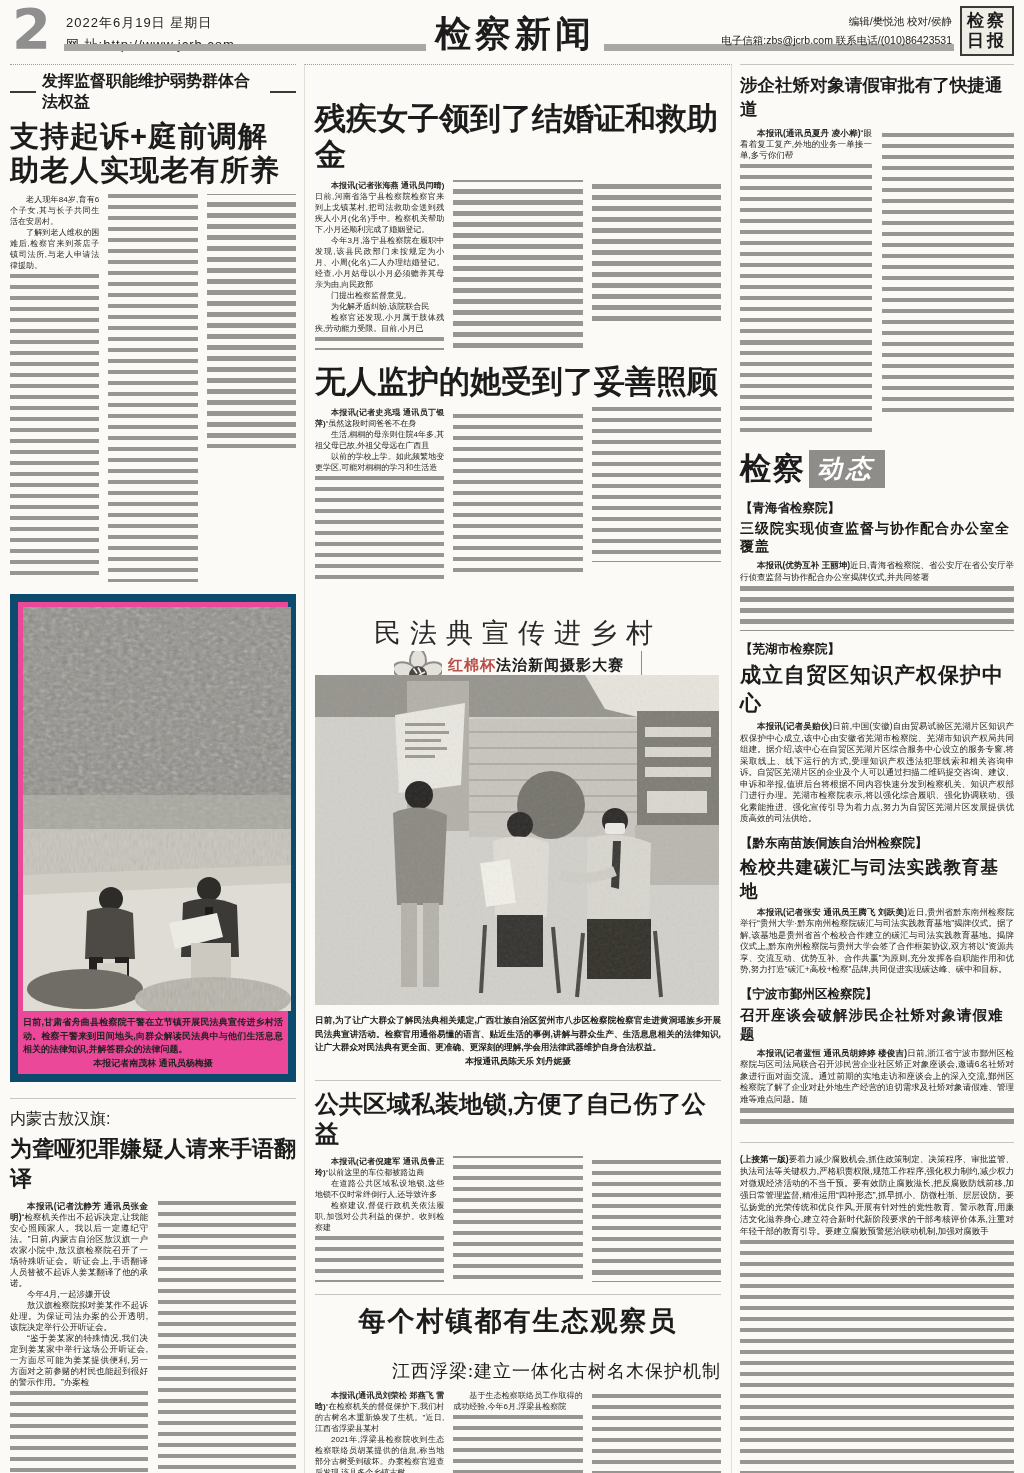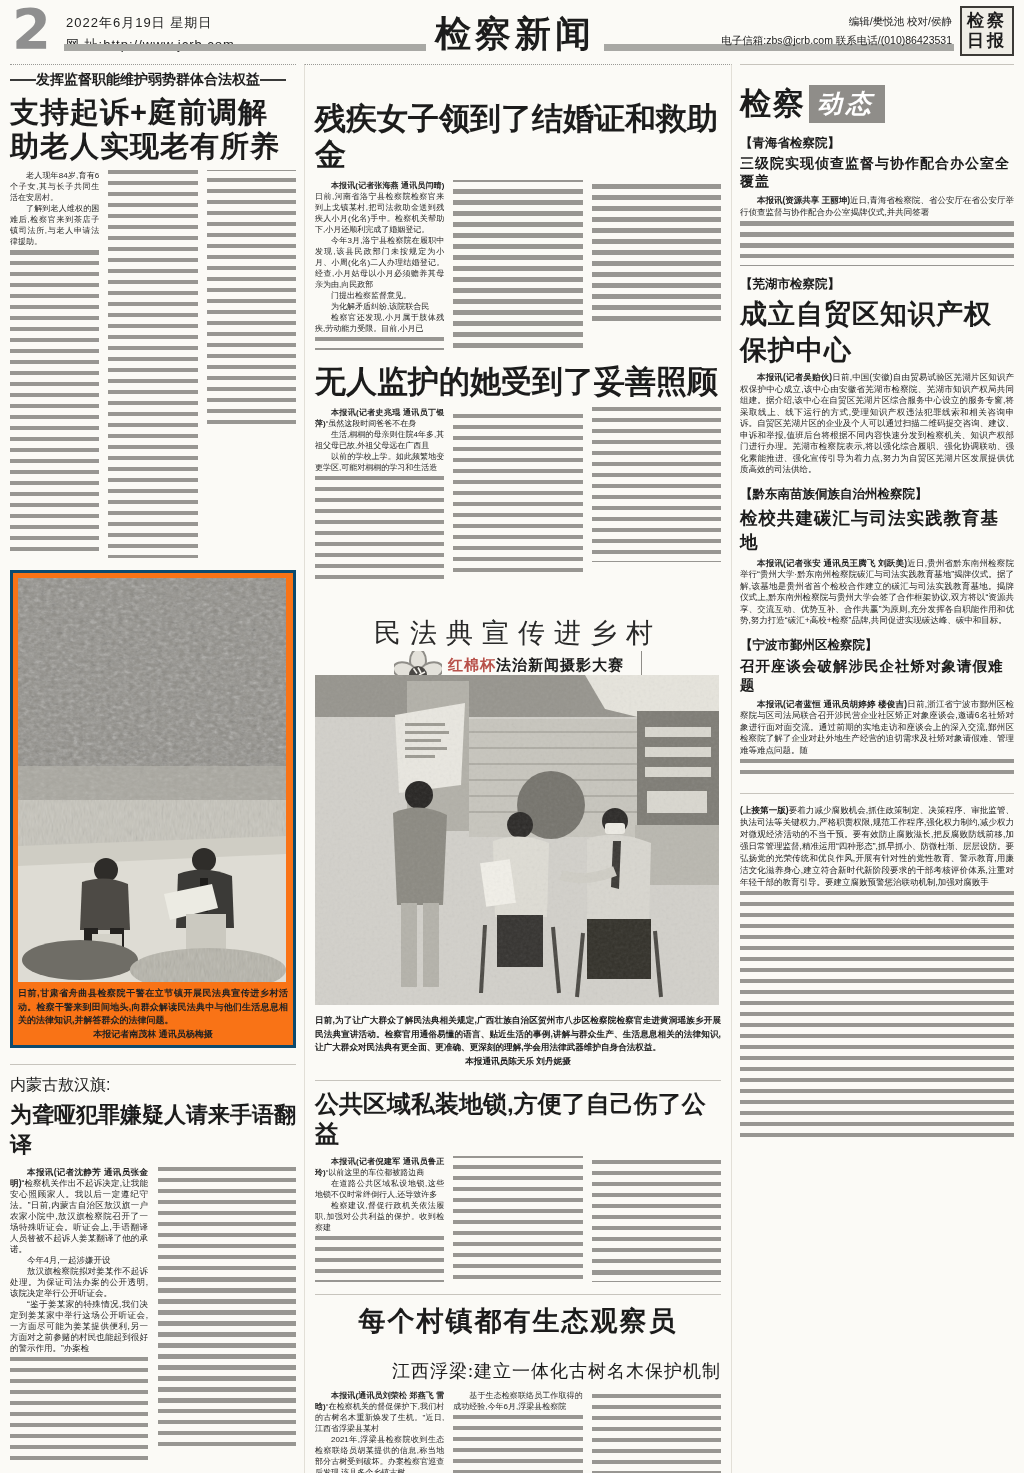--- a/index.html
+++ b/index.html
@@ -24,35 +24,35 @@
             width:54px;word-break:break-all;padding:2px;letter-spacing:3px;}
 
   
   .content{display:flex;padding:0 10px;}
   .col-left{width:286px;border-top:1px dotted #9a9a96;padding-top:4px;}
   .col-mid{width:428px;margin:0 8px;padding:0 10px;border-left:1px solid #e2dfd7;border-right:1px solid #e2dfd7;
            border-top:1px dotted #9a9a96;padding-top:4px;}
   .col-right{flex:1;border-top:1px solid #c7c4bd;padding-top:4px;}
 
   
-  .kicker{display:flex;align-items:center;font-size:14px;font-weight:bold;margin:2px 0 6px;}
+  .kicker{display:flex;align-items:center;gap:6px;font-size:16px;font-weight:bold;margin:2px 0 6px;}
   .kicker .dash{flex:0 0 26px;border-top:2px solid #3a3a3a;height:0;}
   h2,h3{margin:0;font-weight:900;letter-spacing:1px;}
   .hl-left{font-size:29px;line-height:34px;}
   .hl-mid{font-size:31px;line-height:36px;letter-spacing:0;}
   .bodytext{font-size:8px;line-height:11px;text-align:justify;color:#262626;overflow:hidden;column-fill:auto;margin-top:7px;}
   .cols-3{column-count:3;column-gap:9px;}
   .cols-2{column-count:2;column-gap:10px;}
   .bodytext p{margin:0;text-indent:2em;}
   .byline{font-weight:bold;font-style:normal;}
   .greek{width:100%;background:repeating-linear-gradient(to bottom,#716f6b 0 4.5px,transparent 4.5px 11px);
          opacity:.72;margin-top:3px;}
 
   
-  .photored{margin-top:12px;border:3px solid #0c4a6e;background:#f97316;padding:5px 5px 4px;}
+  .photored{margin-top:12px;border:8px solid #0c4a6e;background:#ec4899;padding:5px 5px 4px;}
   .photored svg{display:block;}
   .cap{font-size:9px;line-height:13.5px;text-align:justify;font-weight:600;color:#222;margin-top:5px;}
   .cap .credit{display:block;text-align:center;font-weight:bold;}
 
   
   .bannerrow{display:flex;align-items:center;margin-top:36px;height:56px;flex-direction:column;}
   .bannertitle{font-family:"Liberation Serif",serif;font-size:27px;letter-spacing:9px;color:#2a2a2a;flex:1;}
   .contest{display:flex;align-items:center;gap:6px;border-right:1px solid #8f8d88;padding-right:6px;}
   .contest-txt .t1{font-size:15px;font-weight:900;letter-spacing:1px;}
   .contest-txt .t1 .red{color:#b8514a;}
@@ -69,21 +69,21 @@
   .hl-sign{font-size:22px;letter-spacing:0;}
 
   
   .hl-right{font-size:17.5px;letter-spacing:0;margin-top:4px;}
   .dongtai{display:flex;align-items:center;gap:3px;margin:14px 0 8px;}
   .dt-black{font-size:31px;font-weight:900;letter-spacing:2px;font-family:"Liberation Serif",serif;}
   .dt-white{font-size:25px;font-weight:900;font-style:italic;color:#fff;background:#8f8d89;padding:2px 10px 3px 8px;letter-spacing:4px;}
   .src{font-weight:bold;font-size:12.5px;margin:10px 0 3px;}
   .item-h{font-weight:900;margin-bottom:4px;}
   .ih-1{font-size:14px;}
-  .ih-2{font-size:27px;}
+  .ih-2{font-size:21px;}
   .ih-3{font-size:17.5px;}
   .ih-4{font-size:14.5px;}
   .item-body{font-size:8.5px;line-height:11.5px;text-align:justify;color:#262626;}
   .item-body p{margin:0;text-indent:2em;}
   .cont{border-top:1px solid #c7c4bd;margin-top:12px;padding-top:10px;font-size:8.5px;line-height:12px;text-align:justify;}
   .cont .lead{font-weight:bold;}
 </style>
 </head>
 <body>
 
@@ -331,31 +331,38 @@
           <p><span class="byline">本报讯(通讯员刘荣松 郑燕飞 雷晗)</span><span>“在检察机关的督促保护下,我们村的古树名木重新焕发了生机。”近日,江西省浮梁县某村</span></p>
           <p>2021年,浮梁县检察院收到生态检察联络员胡某提供的信息,称当地部分古树受到破坏。办案检察官巡查后发现,该县多个乡镇古树</p>
           <p>查,对养护不规范问题进行全面整改,古树名木得以重新焕发生机。</p>
           <p>基于生态检察联络员工作取得的成功经验,今年6月,浮梁县检察院</p>
           <div class="greek" style="height:210px;"></div>
         </div>
       </section>
     </div>
 
     <div class="col-right">
+      <section>
+        <h2 class="hl-right">涉企社矫对象请假审批有了快捷通道</h2>
+        <div class="bodytext cols-2" style="height:306px;font-size:8.5px;">
+          <p><span class="byline">本报讯(通讯员夏丹 凌小桦)</span><span>“眼看着复工复产,外地的业务一单接一单,多亏你们帮</span></p>
+          <div class="greek" style="height:560px;"></div>
+        </div>
+      </section>
 
       <div class="dongtai">
         <span class="dt-black">检察</span>
         <span class="dt-white">动态</span>
       </div>
 
       <section>
         <div class="src">【青海省检察院】</div>
         <h3 class="item-h ih-1">三级院实现侦查监督与协作配合办公室全覆盖</h3>
         <div class="item-body">
-          <p><span class="byline">本报讯(资源共享 王丽坤)</span><span>近日,青海省检察院、省公安厅在省公安厅举行侦查监督与协作配合办公室揭牌仪式,并共同签署</span></p>
+          <p><span class="byline">本报讯(优势互补 王丽坤)</span><span>近日,青海省检察院、省公安厅在省公安厅举行侦查监督与协作配合办公室揭牌仪式,并共同签署</span></p>
           <div class="greek" style="height:45px;"></div>
         </div>
       </section>
 
       <section>
         <div class="src">【芜湖市检察院】</div>
         <h3 class="item-h ih-2">成立自贸区知识产权保护中心</h3>
         <div class="item-body">
           <p><span class="byline">本报讯(记者吴贻伙)</span><span>日前,中国(安徽)自由贸易试验区芜湖片区知识产权保护中心成立,该中心由安徽省芜湖市检察院、芜湖市知识产权局共同组建。据介绍,该中心在自贸区芜湖片区综合服务中心设立的服务专窗,将采取线上、线下运行的方式,受理知识产权违法犯罪线索和相关咨询申诉。自贸区芜湖片区的企业及个人可以通过扫描二维码提交咨询、建议、申诉和举报,值班后台将根据不同内容快速分发到检察机关、知识产权部门进行办理。芜湖市检察院表示,将以强化综合履职、强化协调联动、强化素能推进、强化宣传引导为着力点,努力为自贸区芜湖片区发展提供优质高效的司法供给。</span></p>
         </div>

